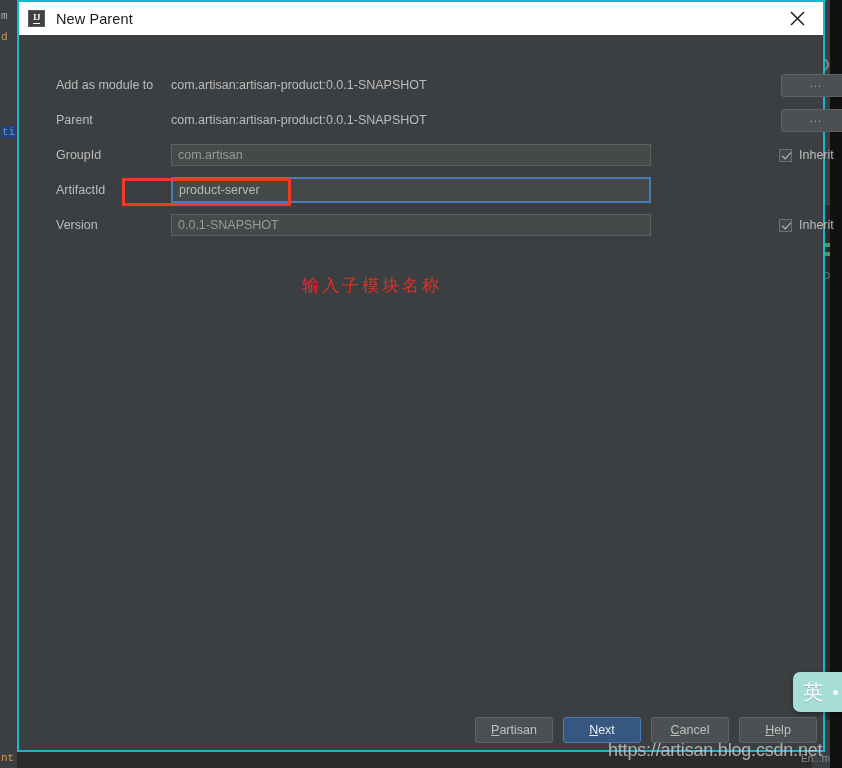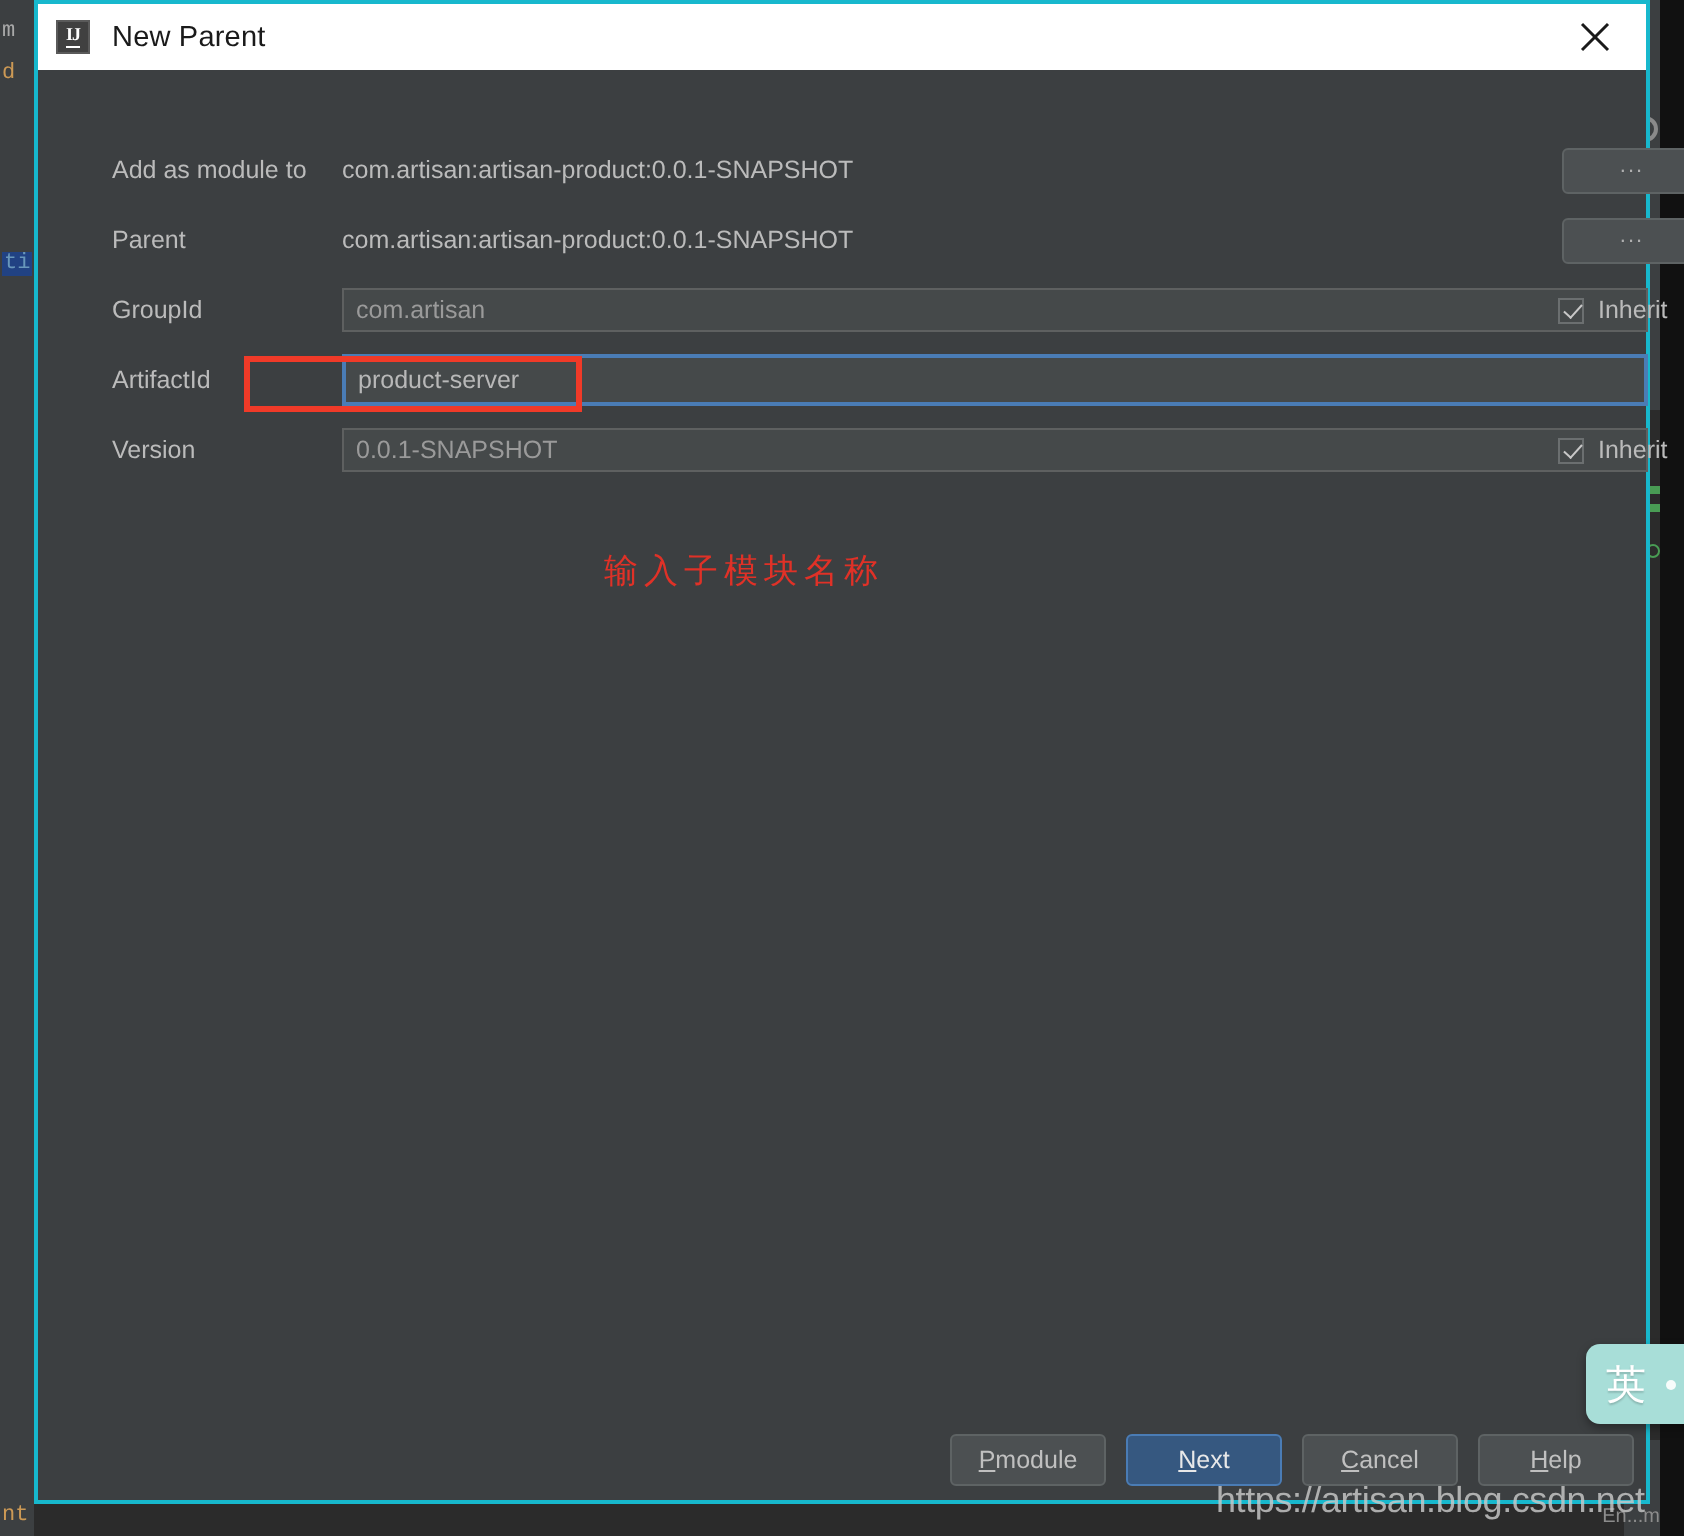--- a/index.html
+++ b/index.html
@@ -175,21 +175,21 @@
     position: absolute;
     left: 120px;
     font-size: 12.5px;
     color: #bbbbbb;
     white-space: nowrap;
   }
 
   .text-input {
     position: absolute;
     left: 120px;
-    width: 653px;
+    width: 480px;
     height: 22px;
     background: #45494a;
     border: 1px solid #5e6060;
     color: #9a9a9a;
     font-size: 12.5px;
     font-family: "Liberation Sans", sans-serif;
     padding: 0 0 0 6px;
     line-height: 20px;
     outline: none;
   }
@@ -426,21 +426,21 @@
     <div id="annotation-caption">输入子模块名称</div>
 
     <div id="ime-widget">
       <span id="ime-char">英</span>
       <span id="ime-dot"></span>
     </div>
 
     <div id="dialog-footer">
       <div class="dialog-button" id="btn-previous">
         <span class="btn-mnemonic">P</span>
-          <span>module</span>
+          <span>artisan</span>
       </div>
       <div class="dialog-button primary" id="btn-next">
         <span class="btn-mnemonic">N</span>
           <span>ext</span>
       </div>
       <div class="dialog-button" id="btn-cancel">
         <span class="btn-mnemonic">C</span>
           <span>ancel</span>
       </div>
       <div class="dialog-button" id="btn-help">

